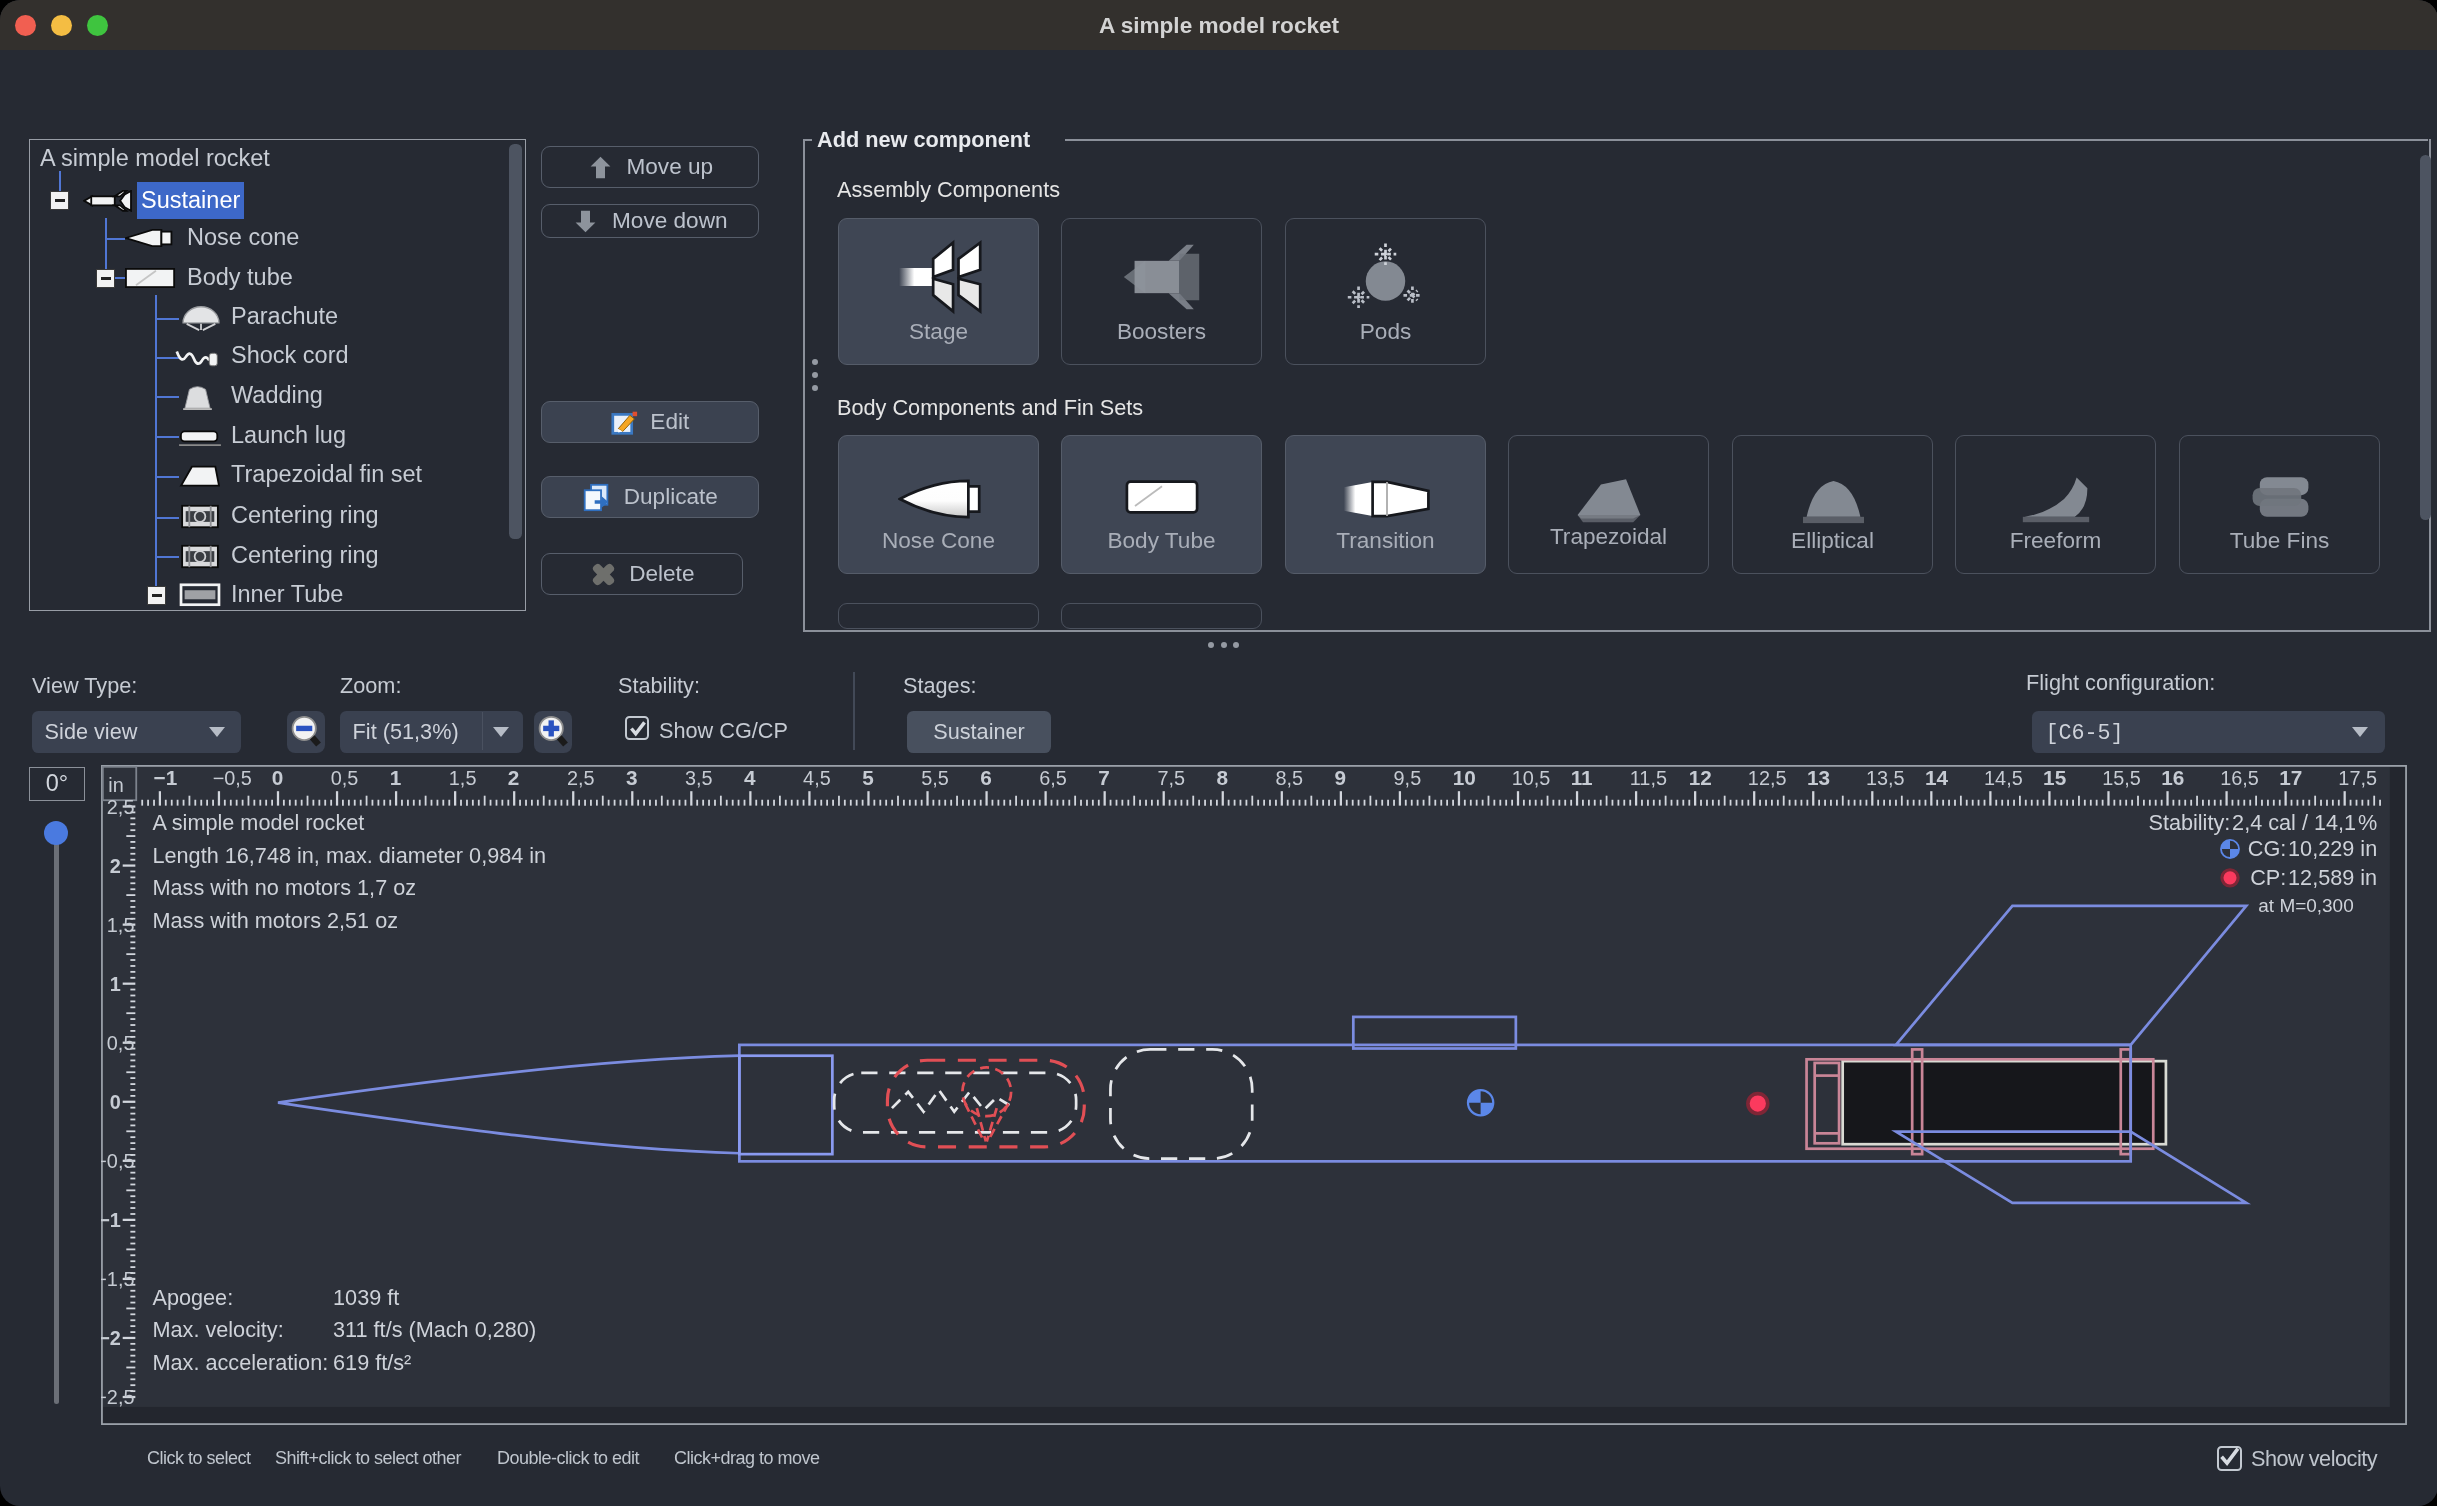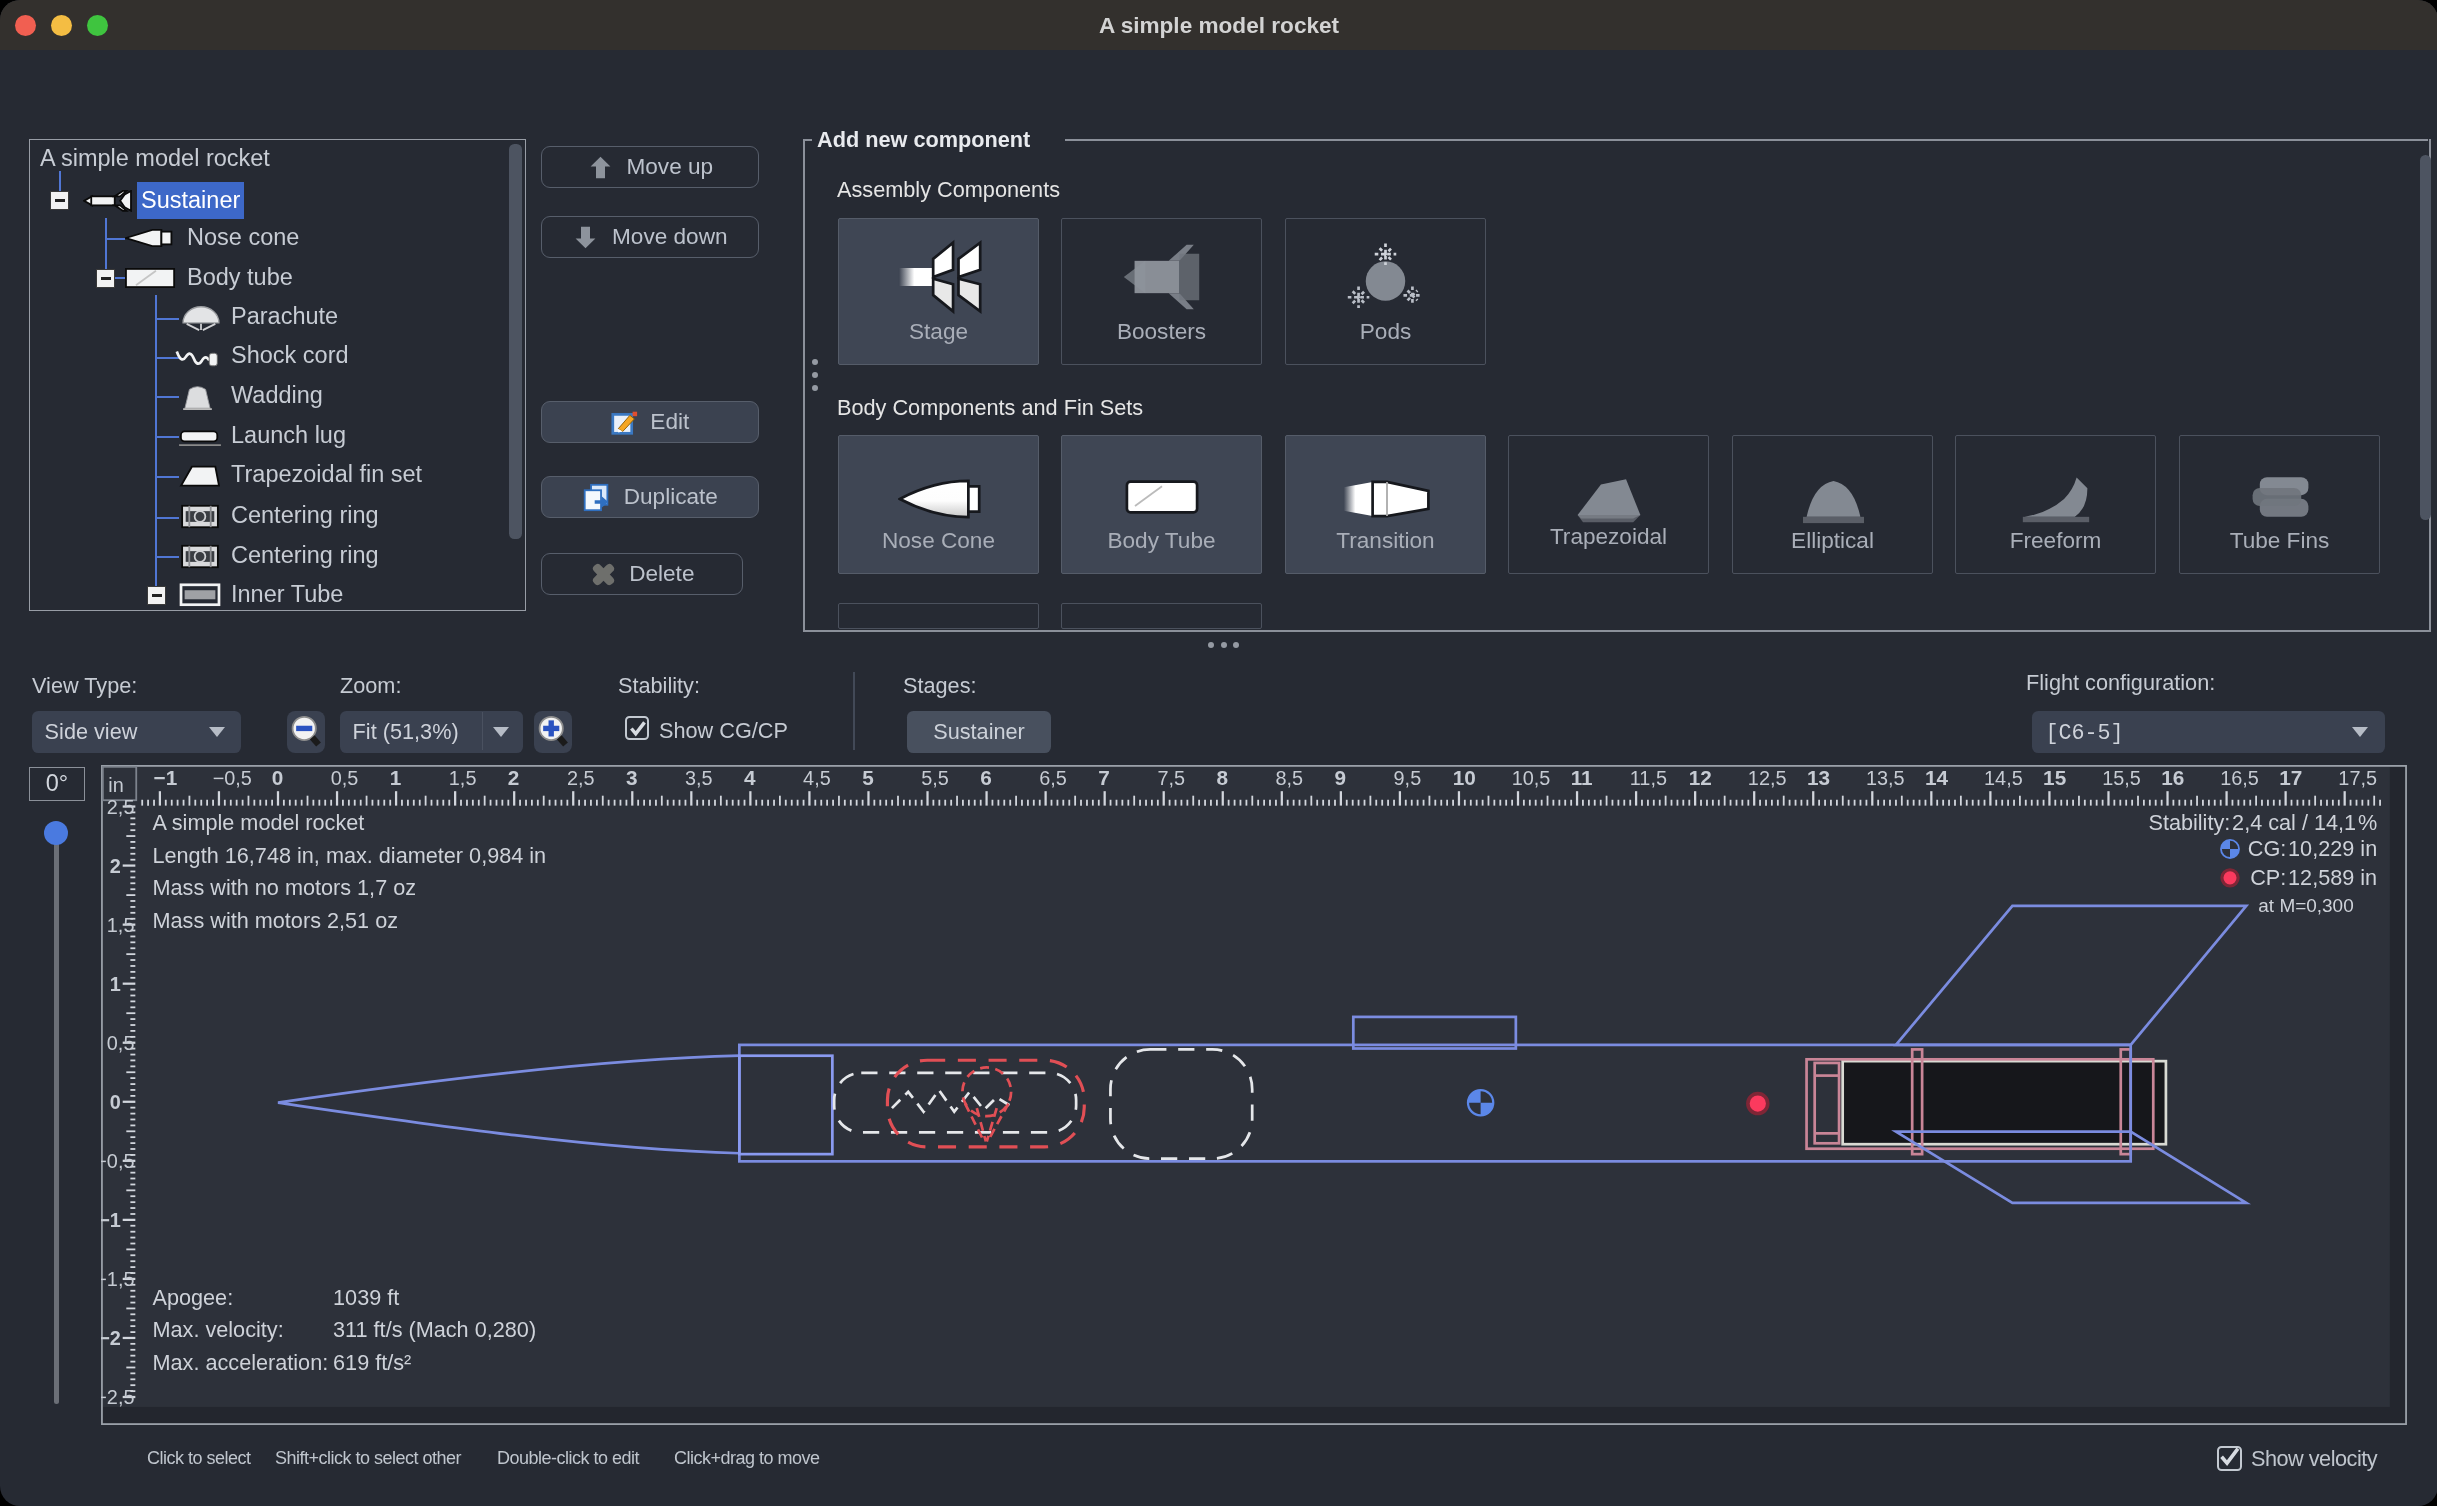--- a/index.html
+++ b/index.html
@@ -16,21 +16,21 @@
 .tline{position:absolute;background:#5076d4;}
 .handle{position:absolute;width:19px;height:19px;background:#f2f2f2;border:0.9px solid #3a3a3a;box-sizing:border-box;}
 .handle:after{content:"";position:absolute;left:3.6px;top:7.2px;width:10px;height:2.7px;background:#222;}
 .sel{background:#3d68c8;color:#fff;padding:4.5px 3.6px 5.4px 3.6px;margin-left:-3.6px;}
 .sbar{position:absolute;border-radius:5.4px;background:#4d5461;}
 .btn{position:absolute;border:1.8px solid #575e6b;border-radius:9px;box-sizing:border-box;display:flex;align-items:center;justify-content:center;gap:12.6px;font-size:22.6px;color:#bcc2cc;}
 .btnhi{background:#3b4250;}
 .gbline{position:absolute;background:#8b909a;}
 .gbtitle{position:absolute;font-size:21.7px;font-weight:bold;color:#e8eaee;}
 .seclab{position:absolute;font-size:21.7px;color:#e5e5e5;}
-.cbtn{position:absolute;border:1.8px solid #4b515d;border-radius:2px;box-sizing:border-box;}
+.cbtn{position:absolute;border:1.8px solid #4b515d;border-radius:9px;box-sizing:border-box;}
 .cbtnhi{background:#3f4654;border-color:#555c69;}
 .clab{position:absolute;width:100%;text-align:center;font-size:22.6px;color:#a9aeb8;}
 .ctl-lab{position:absolute;font-size:21.7px;color:#c6cbd3;}
 .combo{position:absolute;background:#3a4150;border-radius:6.3px;font-size:21.7px;color:#ced2da;}
 .arr{position:absolute;width:0;height:0;border-left:8.1px solid transparent;border-right:8.1px solid transparent;border-top:10px solid #b6bcc6;}
 .sqbtn{position:absolute;width:38px;height:42px;background:#3a4150;border-radius:8.1px;}
 .statustxt{position:absolute;font-size:18px;letter-spacing:-0.5px;color:#bfc5cd;white-space:nowrap;}
 .dot{position:absolute;border-radius:50%;background:#959aa3;}
 </style></head><body>
 <div class="win">
@@ -121,21 +121,21 @@
         <rect x="6" y="8" width="34" height="10" fill="#9fa1a5"></rect>
       </svg>
 <div class="sbar" style="left:479px;top:3.6px;width:12.6px;height:395px;"></div>
 </div>
 <div class="btn" style="left:541px;top:146px;width:218px;height:42px;">
       <svg width="27" height="27" viewBox="0 0 30 30">
         <path d="M15,3 L26,14 L20,14 L20,27 L10,27 L10,14 L4,14 Z" fill="#8d939c"></path>
       </svg>
       <span>Move up</span>
     </div>
-<div class="btn" style="left:541px;top:216px;width:218px;height:42px;">
+<div class="btn" style="left:541px;top:204px;width:218px;height:34px;">
       <svg width="27" height="27" viewBox="0 0 30 30">
         <path d="M15,27 L26,16 L20,16 L20,3 L10,3 L10,16 L4,16 Z" fill="#8d939c"></path>
       </svg>
       <span>Move down</span>
     </div>
 <div class="btn btnhi" style="left:541px;top:401px;width:218px;height:42px;">
       <svg width="27" height="27" viewBox="0 0 30 30">
         <rect x="2" y="6" width="21" height="21" fill="#e9f0fa" stroke="#3a78c2" stroke-width="3"></rect>
         <path d="M8,22 L21,7 L26,11 L13,25 Z" fill="#f5a623" stroke="#8a5a00"></path>
         <path d="M8,22 L13,25 L8,26 Z" fill="#fff"></path>

